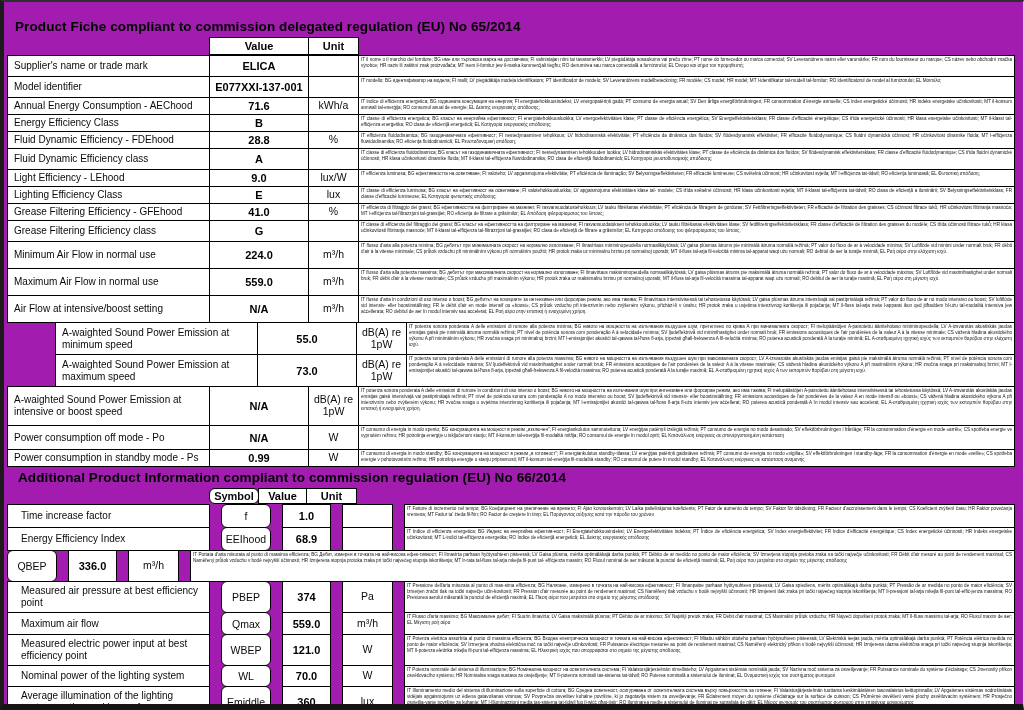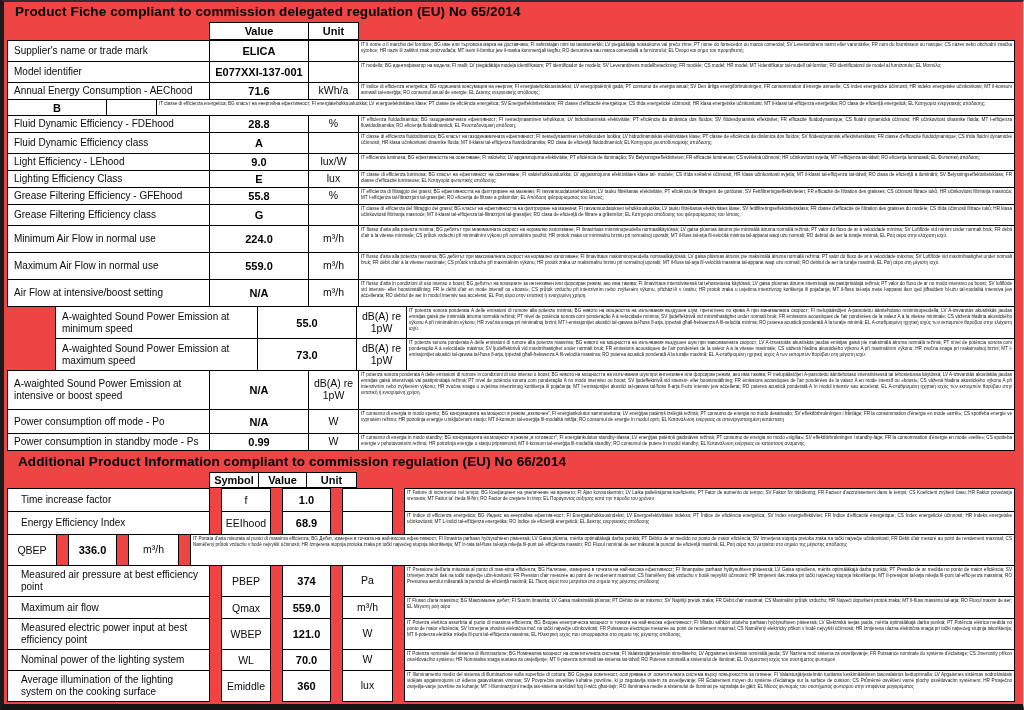--- a/index.html
+++ b/index.html
@@ -3,26 +3,26 @@
 <meta charset="utf-8">
 <style>
   html,body { margin:0; padding:0; }
   body {
     width:1024px; height:710px; overflow:hidden;
     background:#e9e9e9;
     font-family:"Liberation Sans", sans-serif;
     position:relative;
   }
   .page {
-    position:absolute; inset:0; background:#ef4444; box-sizing:border-box;
+    position:absolute; inset:0; background:#a21caf; box-sizing:border-box;
     border-left:4px solid #1b1b1b;
     border-top:2px solid #2e2e2e;
     border-bottom:6px solid #151515;
     border-right:1px solid #d6d6d6;
-    padding:0 4px 0 2px;
+    padding:15px 4px 0 2px;
     overflow:hidden;
   }
   .doc-title {
     font-weight:bold; font-size:13.5px; color:#000;
     margin:2px 0 3px 9px; letter-spacing:0.1px; white-space:nowrap;
   }
   .table { margin-left:1px; width:1008px; }
   .t-row { display:flex; align-items:stretch; margin-top:-1px; }
   .table .t-row:first-child { margin-top:0; }
   .cell {
@@ -43,21 +43,21 @@
   .c-desc { flex:1; }
   .c-name {
     font-size:10px; color:#0a0a0a; display:flex; align-items:center;
     padding:2px 4px 2px 6px; line-height:1.2;
   }
   .t2 .c-name { padding-left:13px; }
   .c-value, .c-symbol, .c-unit {
     display:flex; align-items:center; justify-content:center; text-align:center;
   }
   .c-value { font-weight:bold; font-size:11px; }
-  .c-symbol { font-size:10.5px; color:#0a0a0a; }
+  .c-symbol { font-size:10.5px; color:#0a0a0a;border-radius:6px; }
   .c-unit { font-size:10.5px; line-height:1.1; padding:1px; color:#0a0a0a; }
   .head .cell { font-weight:bold; font-size:11px; }
   .t1 .head .cell { min-height:18px; }
   .t2 .head .cell { min-height:16px; }
   .c-desc {
     font-size:4.6px; line-height:1.28; text-align:justify;
     padding:1px 2px; color:#161616;
   }
   
   .t1rows .t-row { min-height:17px; }
@@ -107,20 +107,21 @@
         </div>
 
         <div class="t-row">
           <div class="cell c-name">Annual Energy Consumption - AEChood</div>
           <div class="cell c-value">71.6</div>
           <div class="cell c-unit">kWh/a</div>
           <div class="cell c-desc">IT indice di efficienza energetica; BG годишната консумация на енергия; FI energiatehokkuusindeksi; LV energopatēriņš gadā; PT consumo de energia anual; SV Den årliga energiförbrukningen; FR consommation d'énergie annuelle; CS index energetické účinnosti; HR indeks energetske učinkovitosti; MT il-konsum annwali tal-enerġija; RO consumul anual de energie; EL Δείκτης ενεργειακής απόδοσης;</div>
         </div>
 
         <div class="t-row">
+          <div class="cell c-name">Energy Efficiency Class</div>
           <div class="cell c-value">B</div>
           <div class="cell c-unit"></div>
           <div class="cell c-desc">IT classe di efficienza energetica; BG класът на енергийна ефективност; FI energiatehokkuusluokka; LV energoefektivitātes klase; PT classe de eficiência energética; SV Energieffektivitetsklass; FR classe d'efficacité énergétique; CS třída energetické účinnosti; HR klasa energetske učinkovitosti; MT il-klassi tal-effiċjenza enerġetika; RO clasa de eficienţă energetică; EL Κατηγορία ενεργειακής απόδοσης;</div>
         </div>
 
         <div class="t-row">
           <div class="cell c-name">Fluid Dynamic Efficiency - FDEhood</div>
           <div class="cell c-value">28.8</div>
           <div class="cell c-unit">%</div>
           <div class="cell c-desc">IT efficienza fluidodinamica; BG газодинамичната ефективност; FI nestedynaaminen tehokkuus; LV hidrodinamiskā efektivitāte; PT eficiência da dinâmica dos fluidos; SV flödesdynamisk effektivitet; FR efficacité fluidodynamique; CS fluidní dynamická účinnost; HR učinkovitost dinamike fluida; MT l-effiċjenza fluwidodinamika; RO eficienţa fluidodinamică; EL Ρευστοδυναμική απόδοση;</div>
@@ -142,21 +143,21 @@
 
         <div class="t-row">
           <div class="cell c-name">Lighting Efficiency Class</div>
           <div class="cell c-value">E</div>
           <div class="cell c-unit">lux</div>
           <div class="cell c-desc">IT classe di efficienza luminosa; BG класът на ефективност на осветяване; FI valotehokkuusluokka; LV apgaismojuma efektivitātes klase tal- modele; CS třída světelné účinnosti; HR klasa učinkovitosti svjetla; MT il-klassi tal-effiċjenza tat-tidwil; RO clasa de eficienţă a iluminării; SV Belysningseffektivitetsklass; FR classe d'efficacité lumineuse; EL Κατηγορία φωτιστικής απόδοσης;</div>
         </div>
 
         <div class="t-row">
           <div class="cell c-name">Grease Filtering Efficiency - GFEhood</div>
-          <div class="cell c-value">55.8</div>
+          <div class="cell c-value">41.0</div>
           <div class="cell c-unit">%</div>
           <div class="cell c-desc">IT efficienza di filtraggio dei grassi; BG ефективността на филтриране на мазнини; FI rasvansuodatustehokkuus; LV tauku filtrēšanas efektivitāte; PT eficiência de filtragem de gorduras; SV Fettfiltreringseffektiviteten; FR efficacité de filtration des graisses; CS účinnost filtrace tuků; HR učinkovitost filtriranja masnoća; MT l-effiċjenza tal-filtrazzjoni tal-grassijiet; RO eficienţa de filtrare a grăsimilor; EL Απόδοση φιλτραρίσματος του λίπους;</div>
         </div>
 
         <div class="t-row">
           <div class="cell c-name">Grease Filtering Efficiency class</div>
           <div class="cell c-value">G</div>
           <div class="cell c-unit"></div>
           <div class="cell c-desc">IT classe di efficienza del filtraggio dei grassi; BG класът на ефективността на филтриране на мазнини; FI rasvansuodatuksen tehokkuusluokka; LV tauku filtrēšanas efektivitātes klase; SV fettfiltreringseffektivitetsklass; FR classe d'efficacité de filtration des graisses du modèle; CS třída účinnosti filtrace tuků; HR klasa učinkovitosti filtriranja masnoće; MT il-klassi tal-effiċjenza tal-filtrazzjoni tal-grassijiet; RO clasa de eficienţă de filtrare a grăsimilor; EL Κατηγορία απόδοσης του φιλτραρίσματος του λίπους.</div>
         </div>

